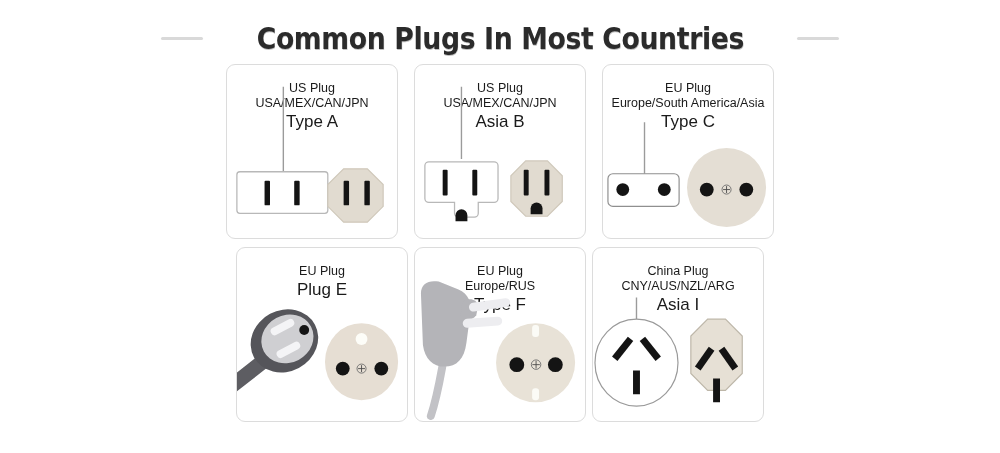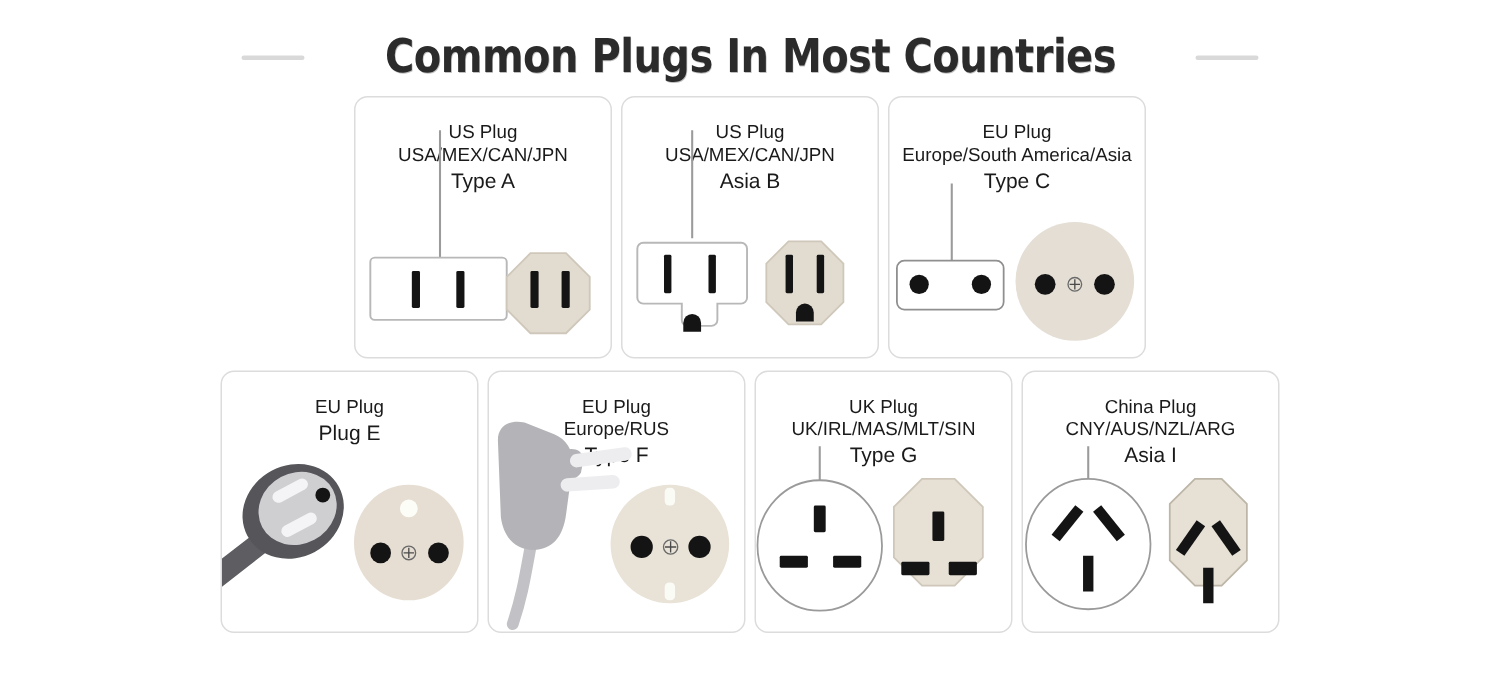--- a/index.html
+++ b/index.html
@@ -26,21 +26,21 @@
     letter-spacing: -0.4px;
     color: #2b2b2b;
     transform: scaleX(0.86);
     transform-origin: center;
     white-space: nowrap;
     text-shadow: 0.5px 0.5px 0 rgba(0,0,0,0.25);
   }
 
   
   .row { display: flex; justify-content: center; }
-  .row-1 { gap: 6px; margin-top: 2px; }
+  .row-1 { gap: 16px; margin-top: 2px; }
   .row-2 { gap: 6px; margin-top: 8px; }
 
   .card {
     position: relative;
     background: #ffffff;
     border: 1px solid #dcdcdc;
     border-radius: 9px;
     width: 172px;
     height: 175px;
     overflow: hidden;
@@ -49,21 +49,21 @@
 
   .card-labels {
     position: absolute;
     top: 16px; left: 0; right: 0;
     text-align: center;
     line-height: 1.18;
     pointer-events: none;
   }
   .lbl-country { font-size: 12.5px; color: #1a1a1a; }
   .lbl-codes   { font-size: 12.5px; color: #1a1a1a; white-space: nowrap; }
-  .lbl-type    { font-size: 14px; color: #1a1a1a; margin-top: 1px; }
+  .lbl-type    { font-size: 17px; color: #1a1a1a; margin-top: 1px; }
 
   .art { position: absolute; left: 0; top: 0; width: 100%; height: 100%; }
 </style>
 </head>
 <body>
 
 <div class="page">
 
   <div class="title-bar">
     <div class="title-rule"></div>
@@ -170,38 +170,20 @@
         <rect x="118.5" y="78" width="7" height="12" rx="3" fill="#fbfbf6"></rect>
         <rect x="118.5" y="142" width="7" height="12" rx="3" fill="#fbfbf6"></rect>
         <circle cx="103" cy="118" r="7.5" fill="#141414"></circle>
         <circle cx="142" cy="118" r="7.5" fill="#141414"></circle>
         <circle cx="122.5" cy="118" r="4.8" fill="#e8e2d7" stroke="#6a6a6a" stroke-width="0.9"></circle>
         <line x1="122.5" y1="114.2" x2="122.5" y2="121.8" stroke="#4a4a4a" stroke-width="0.9"></line>
         <line x1="118.7" y1="118" x2="126.3" y2="118" stroke="#4a4a4a" stroke-width="0.9"></line>
       </svg>
     </div>
 
-    <div class="card">
-      <div class="card-labels">
-        <div class="lbl-country">UK Plug</div>
-        <div class="lbl-codes">UK/IRL/MAS/MLT/SIN</div>
-        <div class="lbl-type">Type G</div>
-      </div>
-      <svg class="art" viewBox="0 0 172 175">
-        <line x1="43" y1="50" x2="43" y2="74" stroke="#9b9b9b" stroke-width="1.4"></line>
-        <ellipse cx="43" cy="117" rx="42" ry="44" fill="#ffffff" stroke="#9a9a9a" stroke-width="1.2"></ellipse>
-        <rect x="39" y="90" width="8" height="18" rx="1" fill="#141414"></rect>
-        <rect x="16" y="124" width="19" height="8" rx="1" fill="#141414"></rect>
-        <rect x="52" y="124" width="19" height="8" rx="1" fill="#141414"></rect>
-        <path d="M112 72 h22 l19 19 v34 l-19 19 h-22 l-19 -19 v-34 z" fill="#e6e0d5" stroke="#cfc8ba" stroke-width="1.2"></path>
-        <rect x="119" y="94" width="8" height="20" rx="1" fill="#141414"></rect>
-        <rect x="98" y="128" width="19" height="9" rx="1" fill="#141414"></rect>
-        <rect x="130" y="128" width="19" height="9" rx="1" fill="#141414"></rect>
-      </svg>
-    </div>
 
     <div class="card">
       <div class="card-labels">
         <div class="lbl-country">China Plug</div>
         <div class="lbl-codes">CNY/AUS/NZL/ARG</div>
         <div class="lbl-type">Asia I</div>
       </div>
       <svg class="art" viewBox="0 0 172 175">
         <line x1="44" y1="50" x2="44" y2="72" stroke="#9b9b9b" stroke-width="1.4"></line>
         <ellipse cx="44" cy="116" rx="42" ry="44" fill="#ffffff" stroke="#9a9a9a" stroke-width="1.2"></ellipse>

